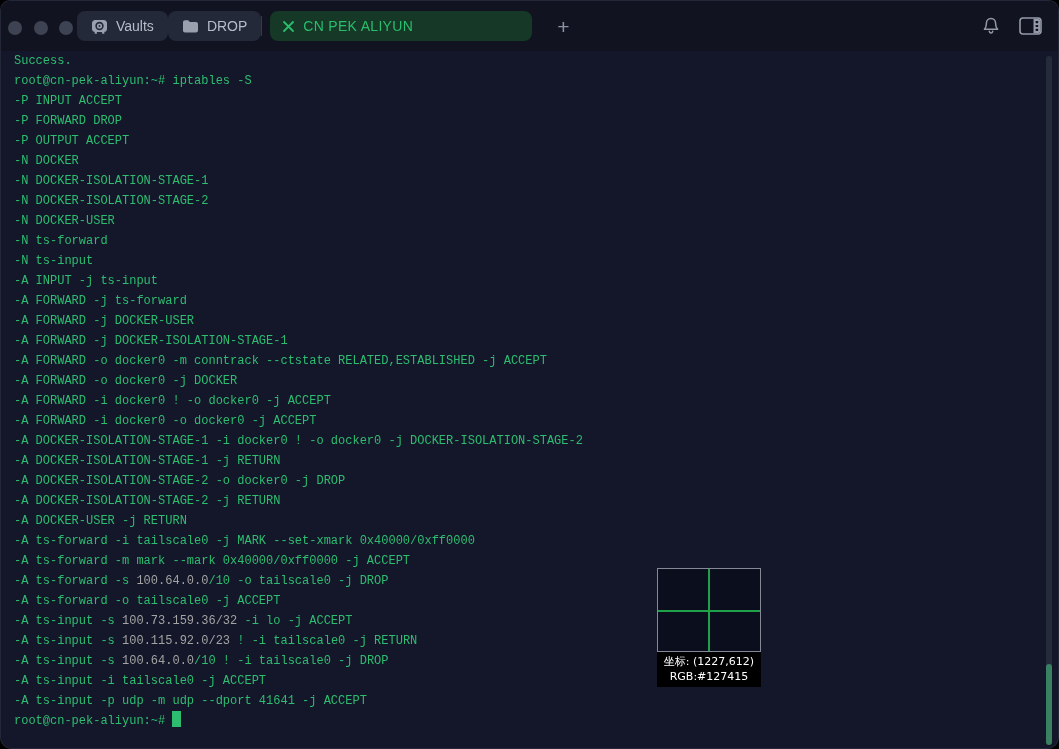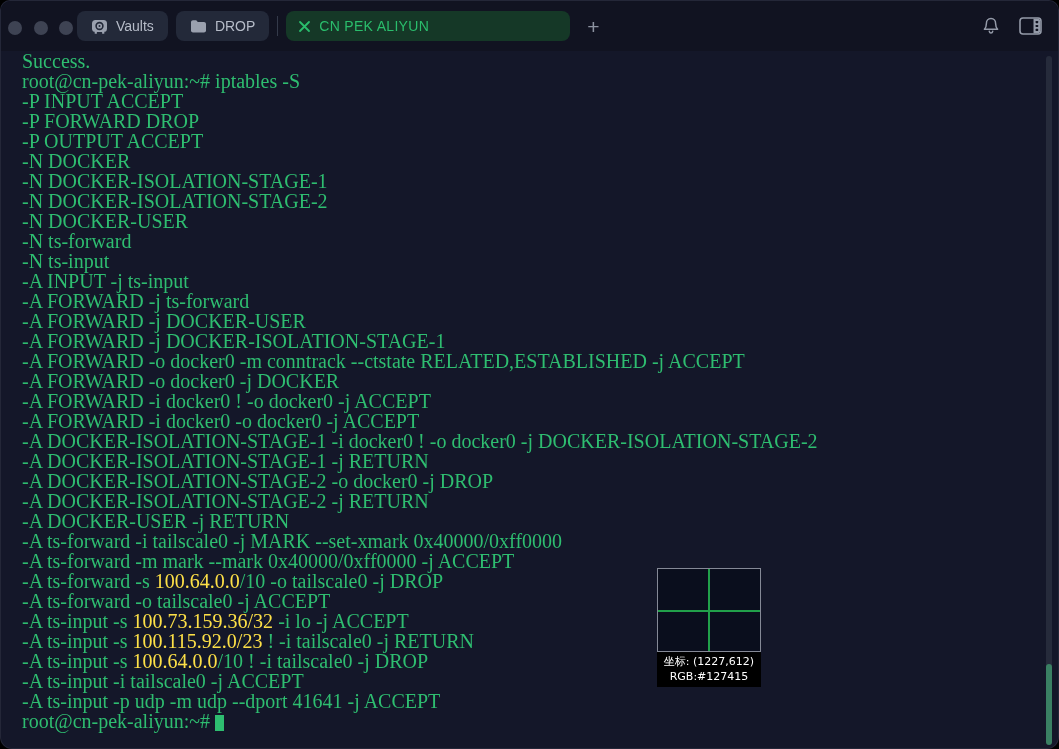--- a/index.html
+++ b/index.html
@@ -13,42 +13,42 @@
   
   .titlebar{
     position:absolute;top:0;left:0;right:0;height:50px;
     background:#111321;display:flex;align-items:center;
   }
   .traffic{position:absolute;top:20px;width:14px;height:14px;border-radius:50%;background:#3e4353;}
   .t1{left:7px}.t2{left:33px}.t3{left:58px}
   .tabs{position:absolute;left:76px;top:10px;display:flex;align-items:center;height:30px;}
   .tab{
     height:30px;border-radius:8px;background:#232939;color:#b6bcc8;
-    display:flex;align-items:center;gap:8px;padding:0 14px;font-size:14px;margin-right:8px;
+    display:flex;align-items:center;gap:8px;padding:0 14px;font-size:14px;
   }
   .tab .ticon{display:flex;align-items:center;}
   .tabsep{width:1px;height:20px;background:#343a4a;margin:0 8px 0 0;}
   .tab.active{
-    background:#153827;color:#2abd6c;width:284px;padding:12px 12px;margin-right:0;
+    background:#153827;color:#2abd6c;width:262px;padding:12px 12px;margin-right:8px;
   }
   .tab.active .label{letter-spacing:.3px;}
   .newtab{
     margin-left:12px;color:#8c92a0;font-size:21px;line-height:21px;width:22px;height:22px;
     display:flex;align-items:center;justify-content:center;
   }
   .tb-right{position:absolute;right:16px;top:0;height:50px;display:flex;align-items:center;gap:18px;}
   
   .screen{
     position:absolute;top:50px;left:13px;right:18px;bottom:0;
-    font-family:Liberation Serif, serif;
-    font-size:20px;line-height:20px;white-space:pre;color:#2ebd70;margin-left:8px;
+    font-family:Liberation Mono, monospace;
+    font-size:12px;line-height:20px;white-space:pre;color:#2ebd70;
   }
   .line{height:20px;}
   .seg-g{color:#2ebd70;}
-  .seg-p{color:#fde047;}
+  .seg-p{color:#a3a3a3;}
   .cursor{display:inline-block;width:9px;height:16px;background:#2ebd70;vertical-align:-3px;}
   
   .sb-track{position:absolute;right:6px;top:55px;bottom:5px;width:6px;border-radius:3px;background:#262b3b;}
   .sb-thumb{position:absolute;right:6px;top:663px;width:6px;height:81px;border-radius:3px;background:#3a8063;}
   
   .picker{position:absolute;left:656px;top:567px;width:124px;}
   .picker-box{
     width:104px;height:84px;background:#0a0e1d;
     border:1px solid rgba(215,220,232,0.6);position:relative;
   }

